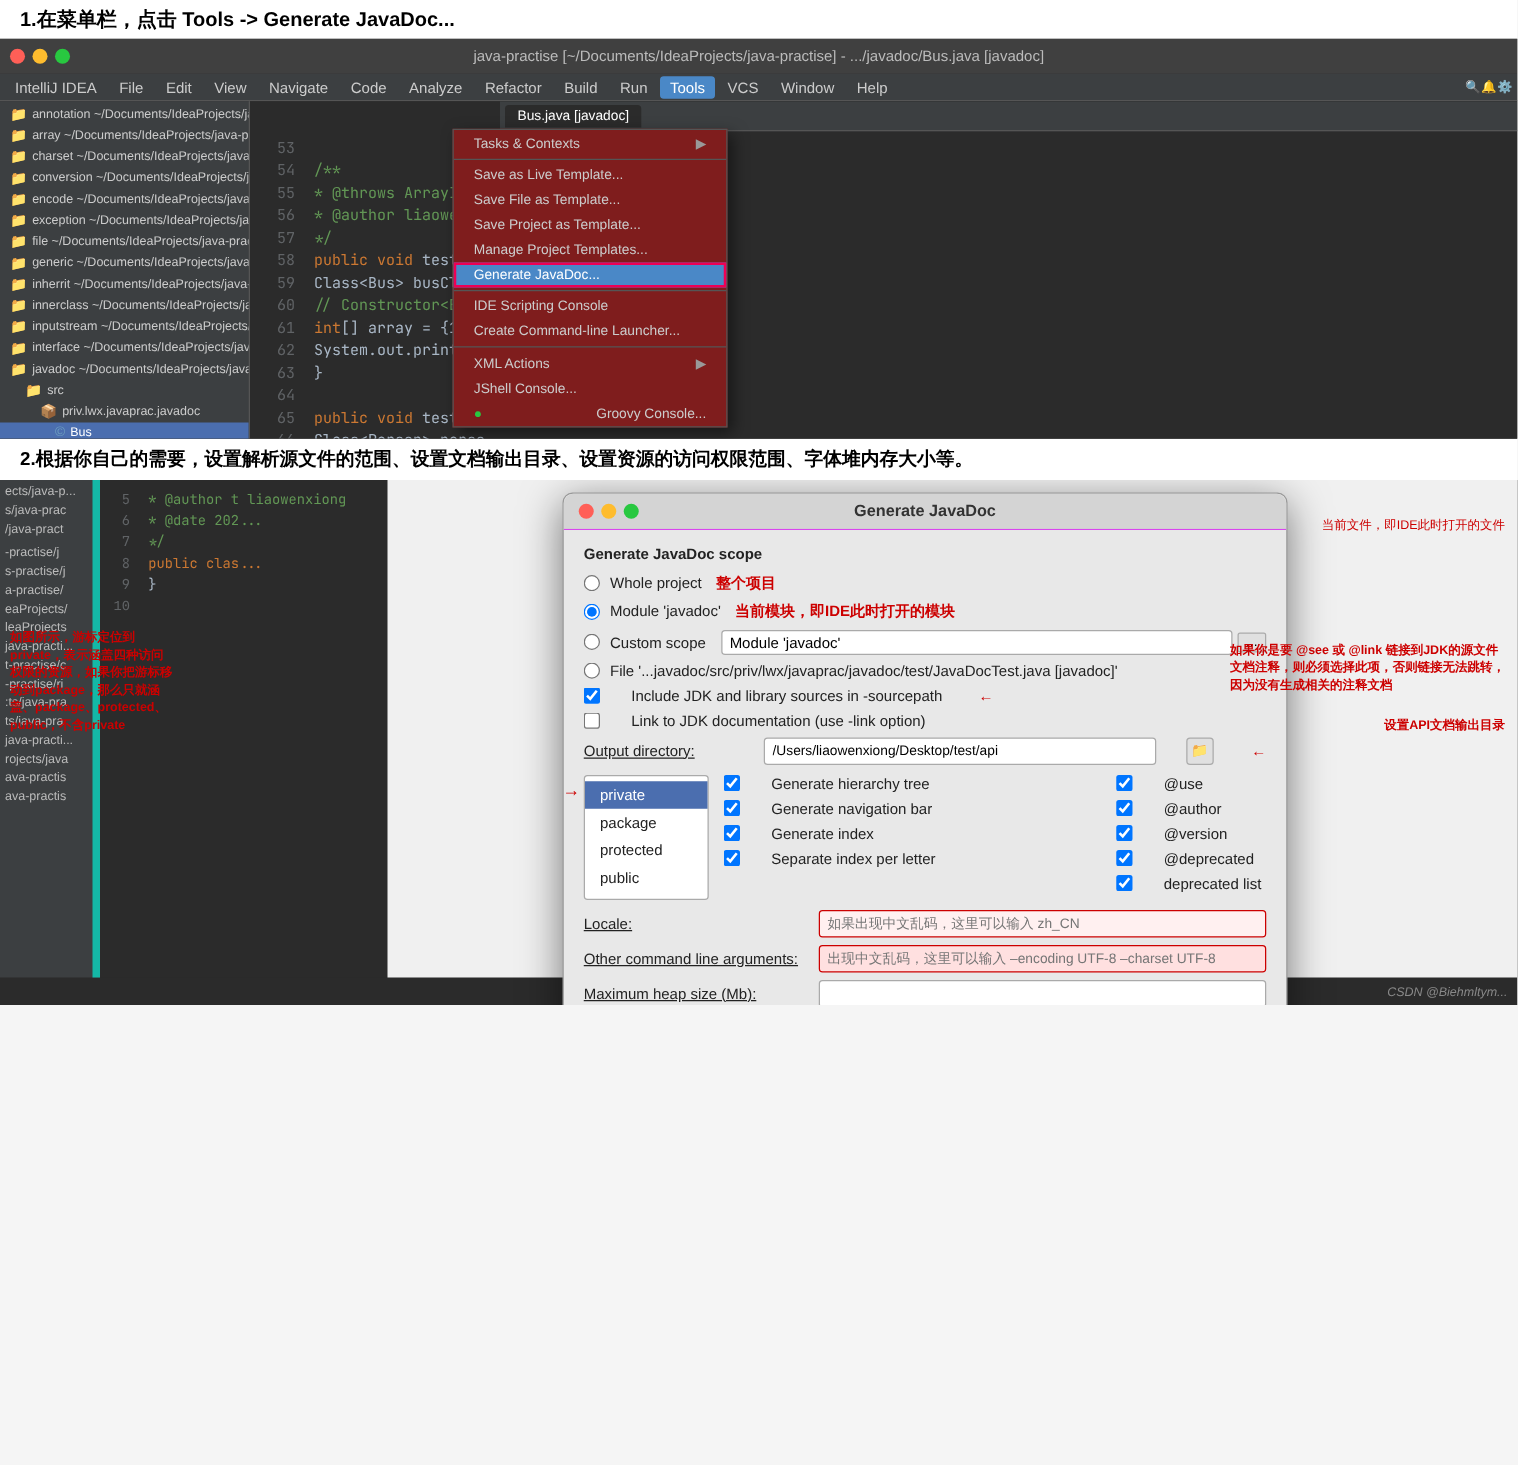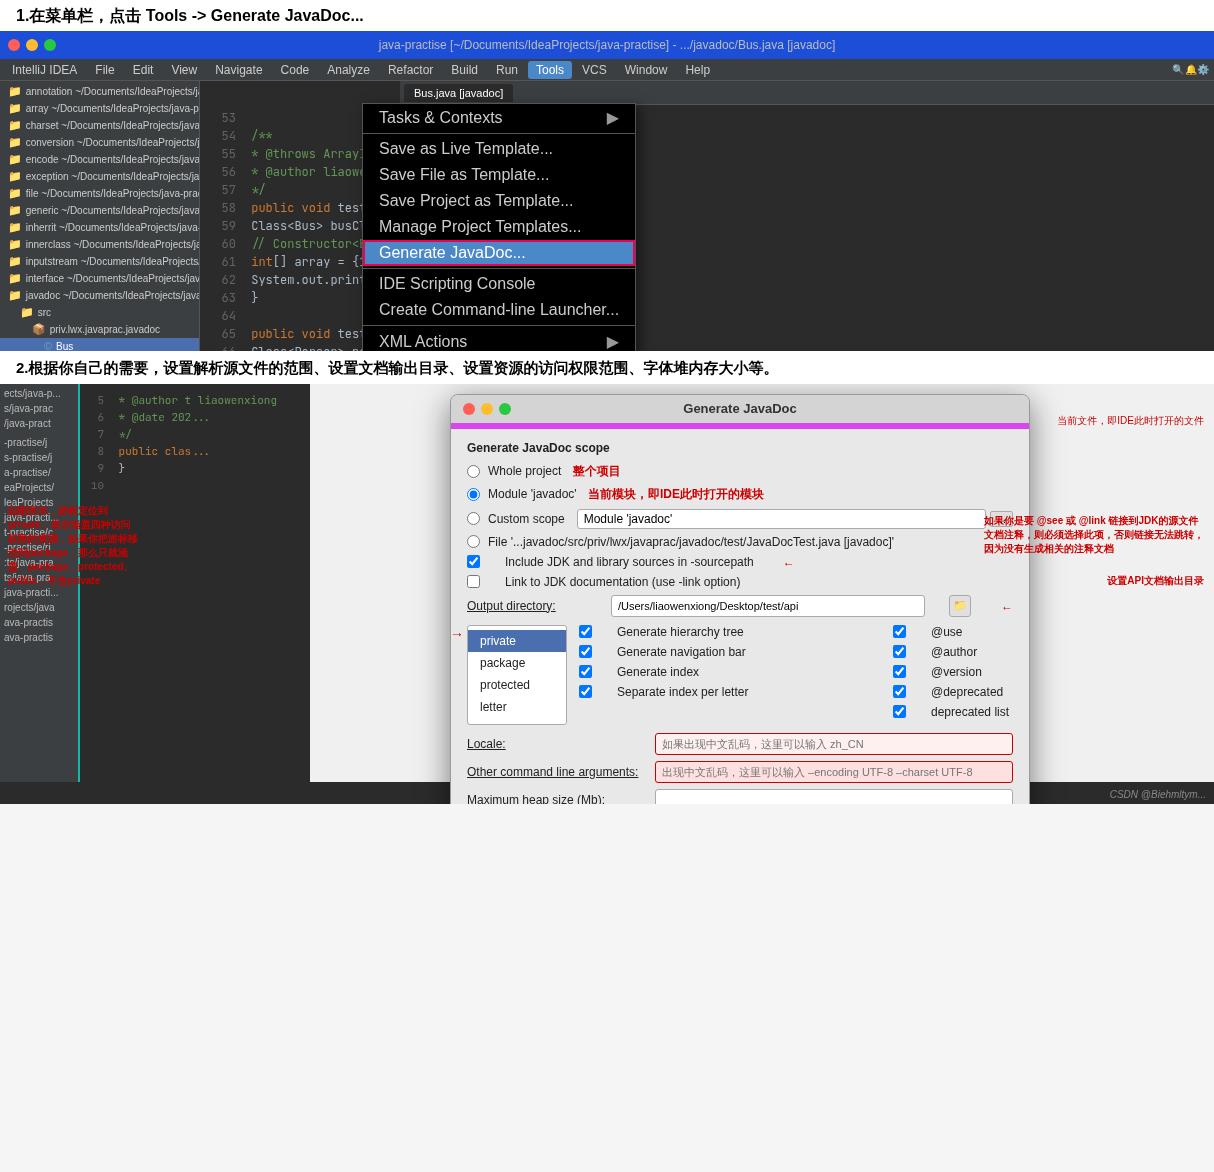--- a/index.html
+++ b/index.html
@@ -16,21 +16,21 @@
     .ide-window {
       background: #2b2b2b;
       position: relative;
       width: 100%;
       height: 320px;
       overflow: hidden;
     }
 
     
     .mac-titlebar {
-      background: #1d4ed8;
+      background: #404040;
       height: 28px;
       display: flex;
       align-items: center;
       padding: 0 8px;
       gap: 6px;
       position: relative;
     }
     .mac-btn {
       width: 12px; height: 12px;
       border-radius: 50%;
@@ -117,26 +117,26 @@
     }
     .line-num { color: #606366; display: inline-block; width: 28px; text-align: right; margin-right: 8px; }
     .kw { color: #cc7832; }
     .comment { color: #629755; }
 
     
     .dropdown-menu {
       position: absolute;
       top: 22px;
       left: 360px;
-      background: #000000;
+      background: #7f1d1d;
       border: 1px solid #555;
       min-width: 220px;
       z-index: 100;
       box-shadow: 4px 4px 12px rgba(0,0,0,0.5);
-      font-size: 16px;
+      font-size: 11px;
     }
     .dropdown-item {
       padding: 4px 16px;
       color: #ccc;
       cursor: pointer;
       display: flex;
       justify-content: space-between;
       align-items: center;
     }
     .dropdown-item.highlighted { background: #4b6eaf; color: #fff; }
@@ -187,21 +187,21 @@
       position: relative;
       z-index: 10;
     }
     .dialog-titlebar {
       background: #d4d4d4;
       border-radius: 8px 8px 0 0;
       padding: 8px 12px;
       display: flex;
       align-items: center;
       gap: 6px;
-      border-bottom: 6px solid #d946ef;
+      border-bottom: 1px solid #d946ef;
       position: relative;
     }
     .dialog-title {
       position: absolute;
       left: 50%;
       transform: translateX(-50%);
       font-weight: bold;
       font-size: 13px;
       color: #333;
     }
@@ -342,21 +342,21 @@
       line-height: 1.5;
     }
 
     .ide2-content {
       display: flex;
       height: calc(100% - 22px);
     }
     .ide2-sidebar {
       width: 80px;
       background: #3c3f41;
-      border-right: 2px solid #14b8a6;
+      border-right: 6px solid #14b8a6;
       font-size: 10px;
       color: #ccc;
       padding: 2px 0;
       overflow: hidden;
     }
     .ide2-sidebar-item {
       padding: 2px 4px;
       white-space: nowrap;
       overflow: hidden;
       text-overflow: ellipsis;
@@ -667,21 +667,21 @@
 
               <span style="color:#c00;font-weight:bold;margin-left:6px;font-size:12px;">←</span>
             </div>
 
             <div class="dialog-main-content">
 
               <div class="scope-list">
                 <div class="scope-item selected">private</div>
                 <div class="scope-item">package</div>
                 <div class="scope-item">protected</div>
-                <div class="scope-item">letter</div>
+                <div class="scope-item">public</div>
               </div>
 
               <div class="options-col">
                 <div class="checkbox-row">
                   <input type="checkbox" checked="" id="ht" style="">
                   <label for="ht">Generate hierarchy tree</label>
                 </div>
                 <div class="checkbox-row">
                   <input type="checkbox" checked="" id="nb" style="">
                   <label for="nb">Generate navigation bar</label>

